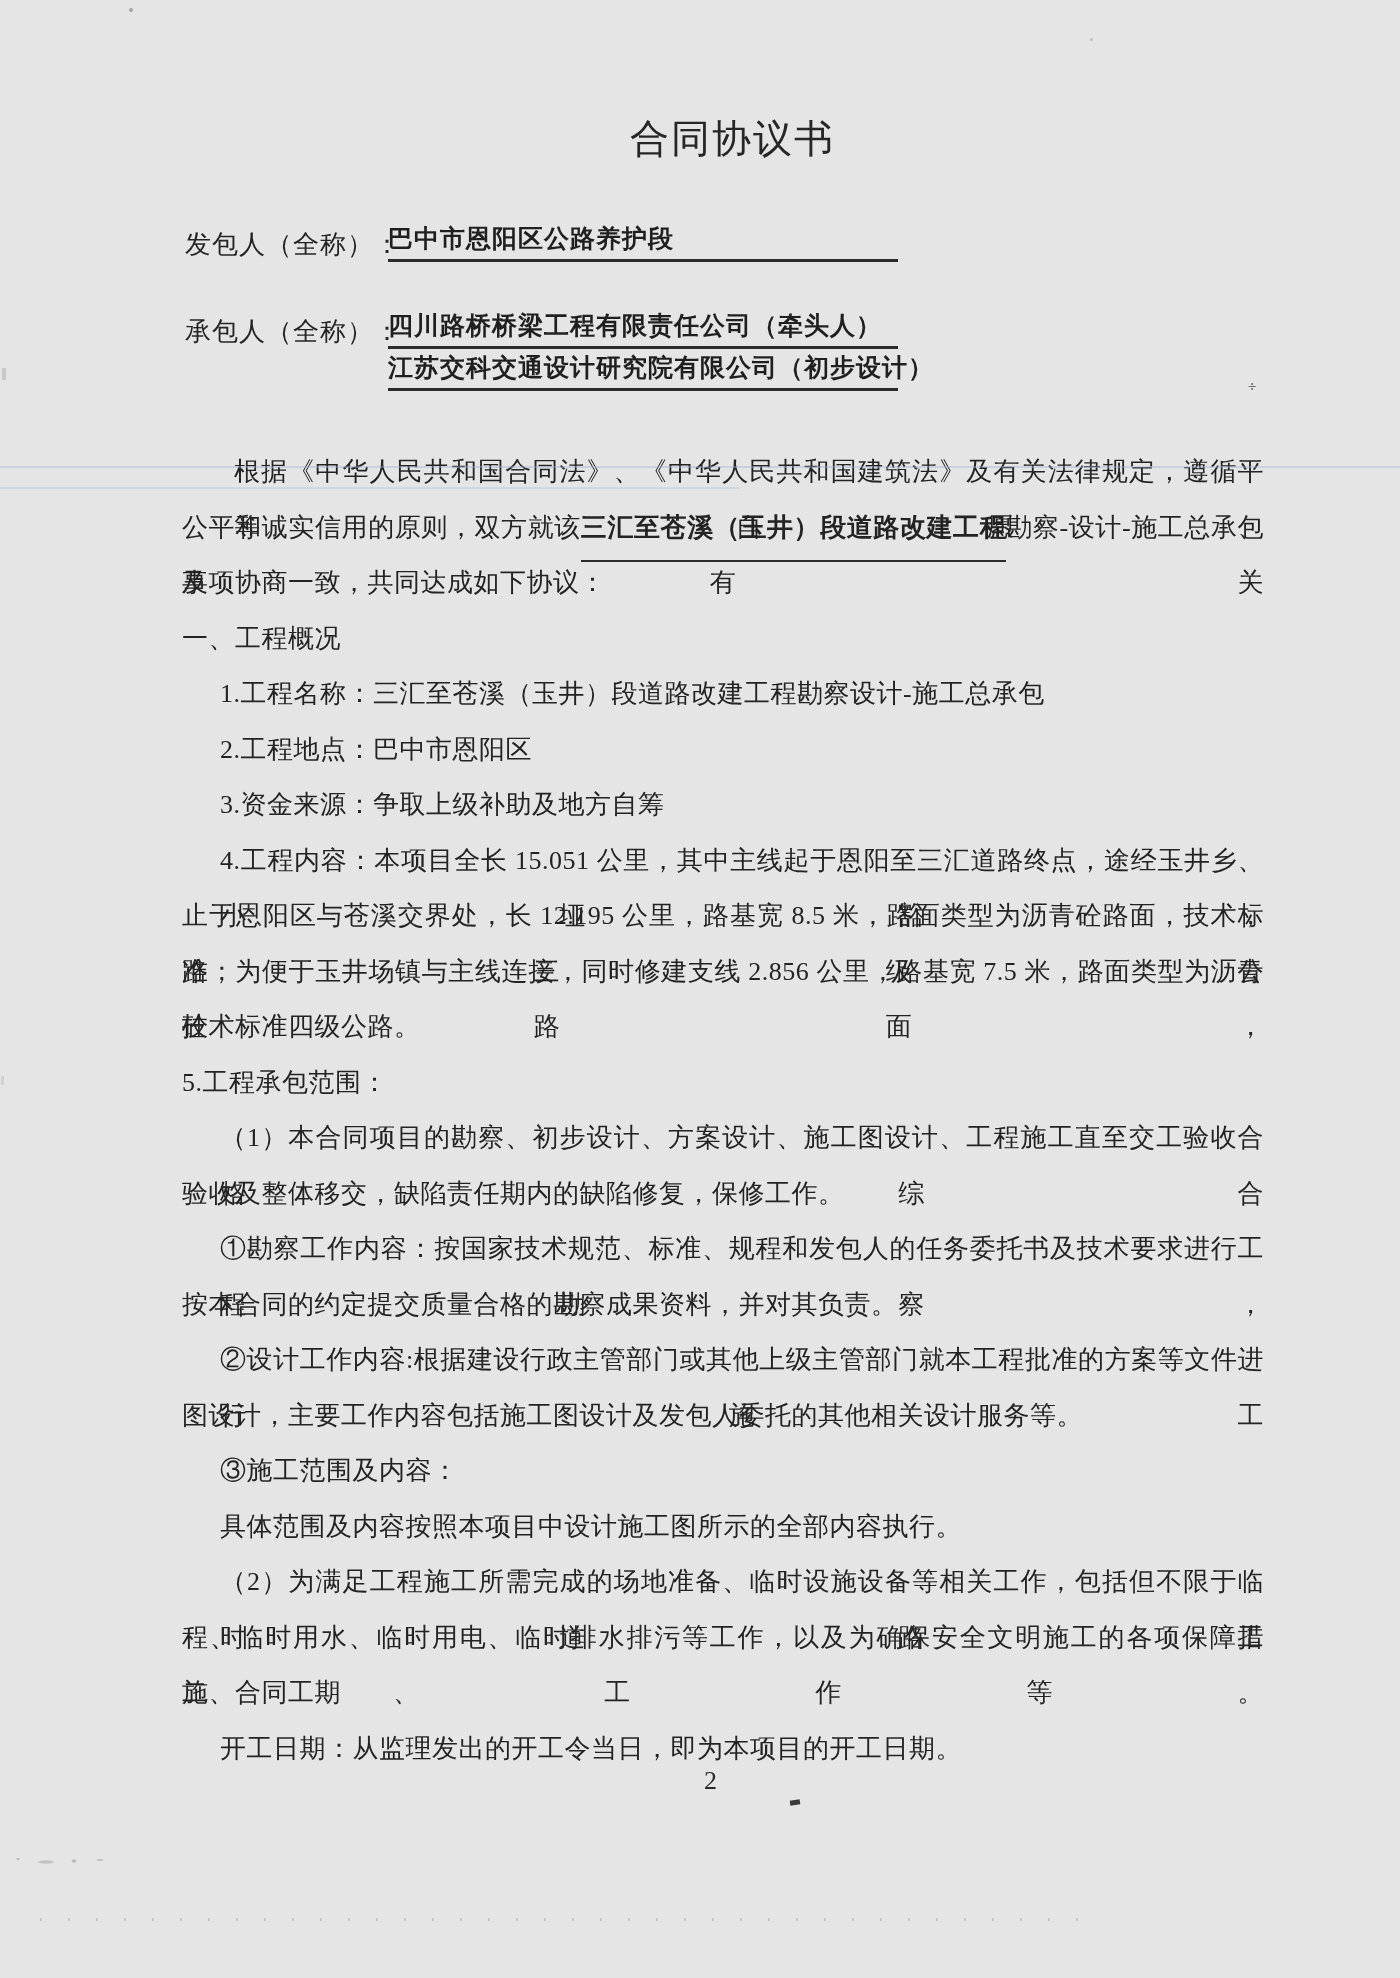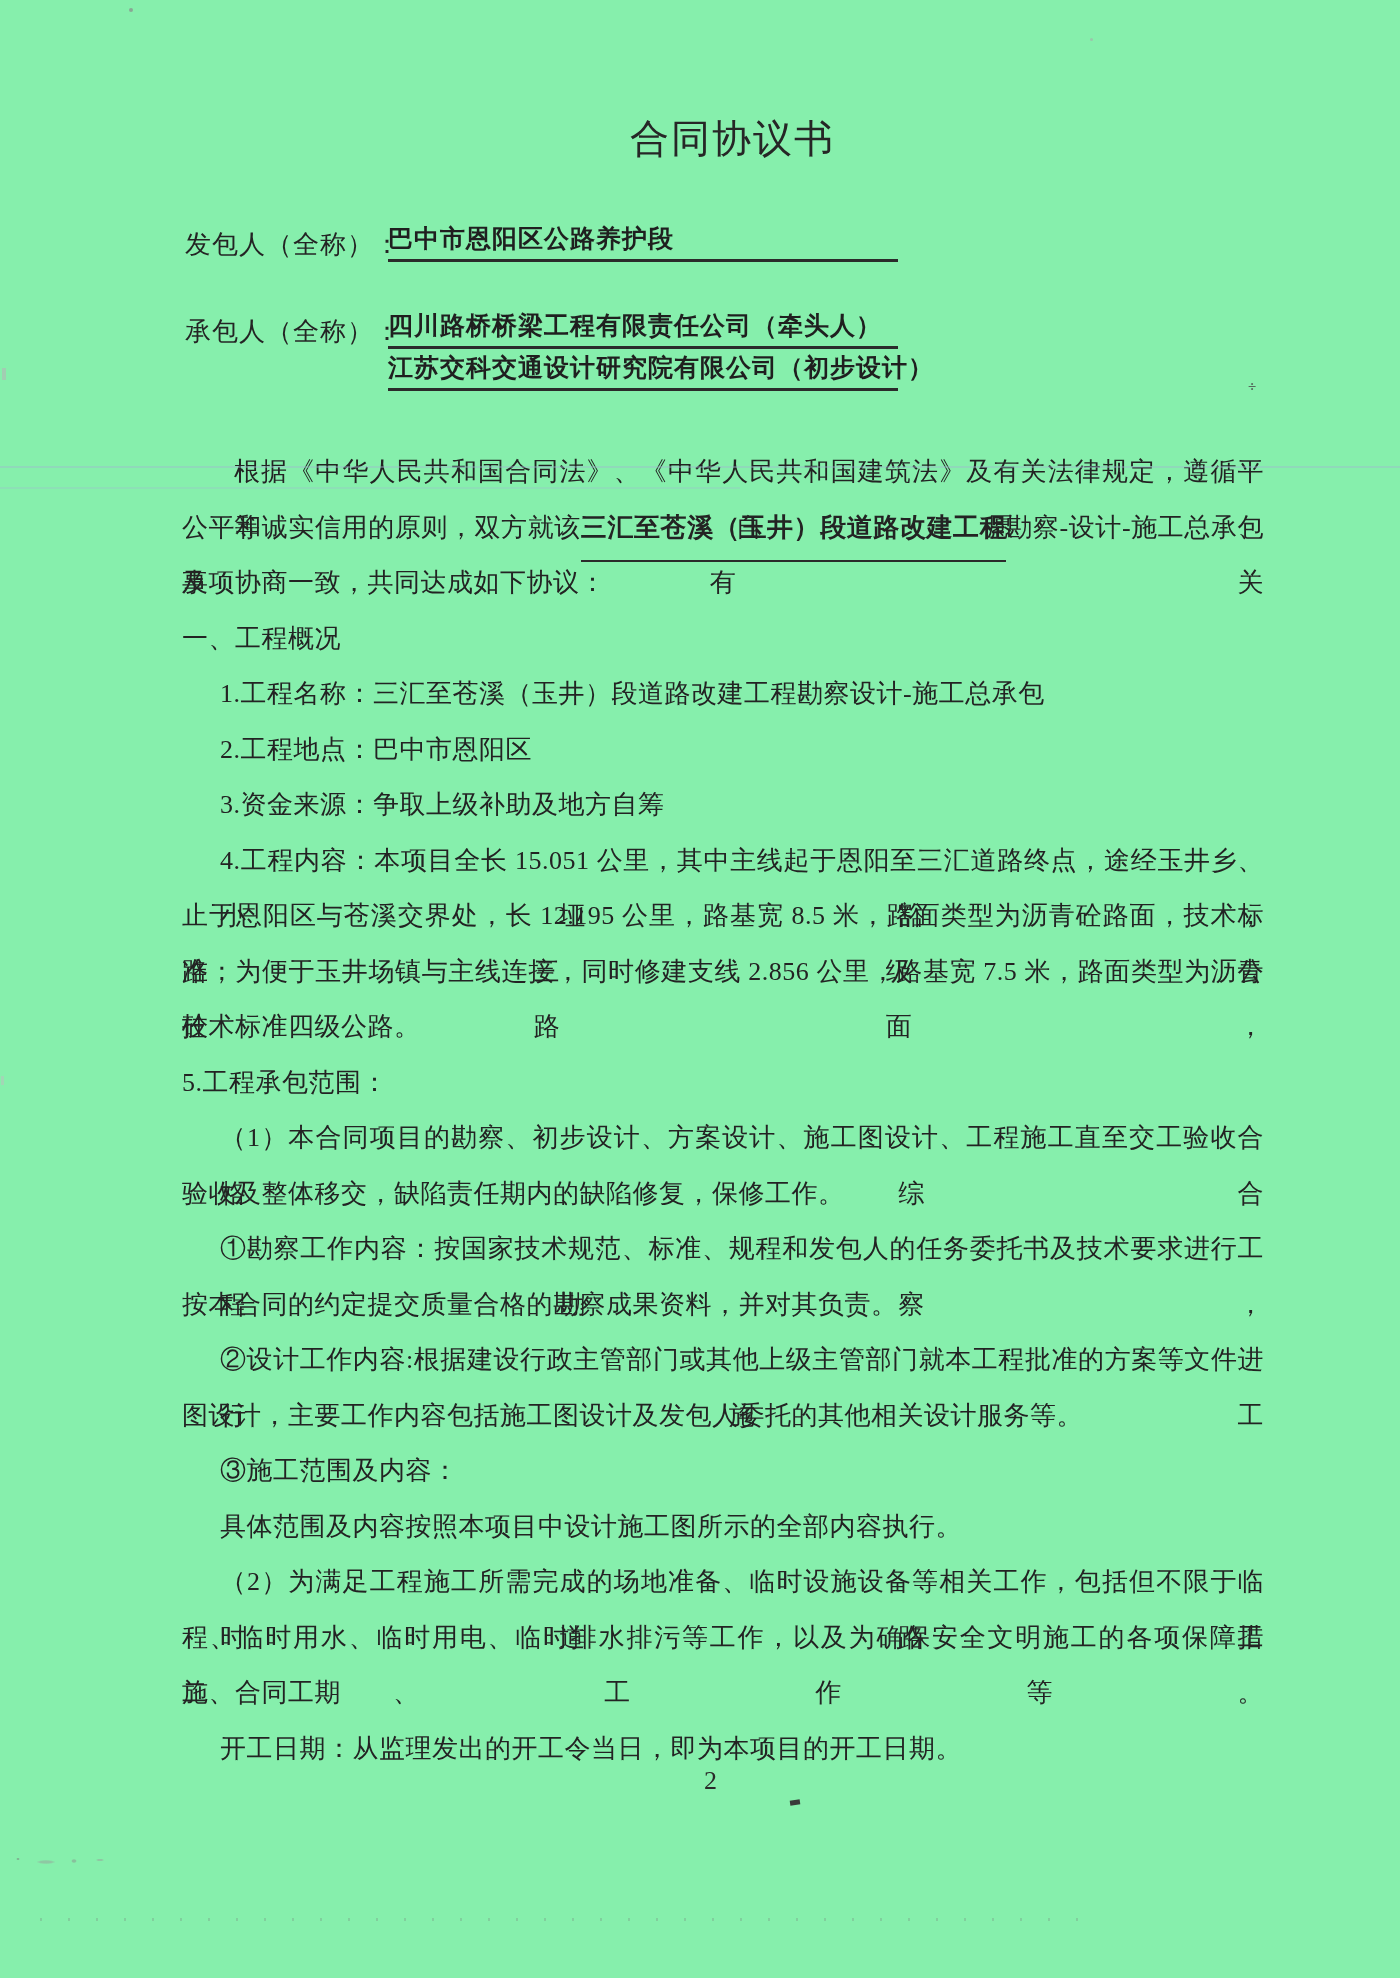--- a/index.html
+++ b/index.html
@@ -3,21 +3,21 @@
 <meta charset="utf-8">
 <style>
   html,body{margin:0;padding:0;}
   body{
     width:1400px;height:1978px;position:relative;
     background:#fbfbfa;
     font-family:"Liberation Serif","DejaVu Serif",serif;
     color:#222;
     overflow:hidden;
   }
-  .page{position:absolute;inset:0;background:#86efac;}
+  .page{position:absolute;inset:0;background:#e5e5e5;}
   
   .doc-title{
     position:absolute;top:112px;left:630px;
     font-size:39px;font-weight:500;letter-spacing:2px;color:#262626;
     white-space:nowrap;
   }
   
   .field-row{position:absolute;left:185px;white-space:nowrap;font-size:26px;color:#242424;}
   .field-row .flabel{display:inline-block;width:203px;letter-spacing:1px;vertical-align:bottom;}
   .field-row .fvalue{

